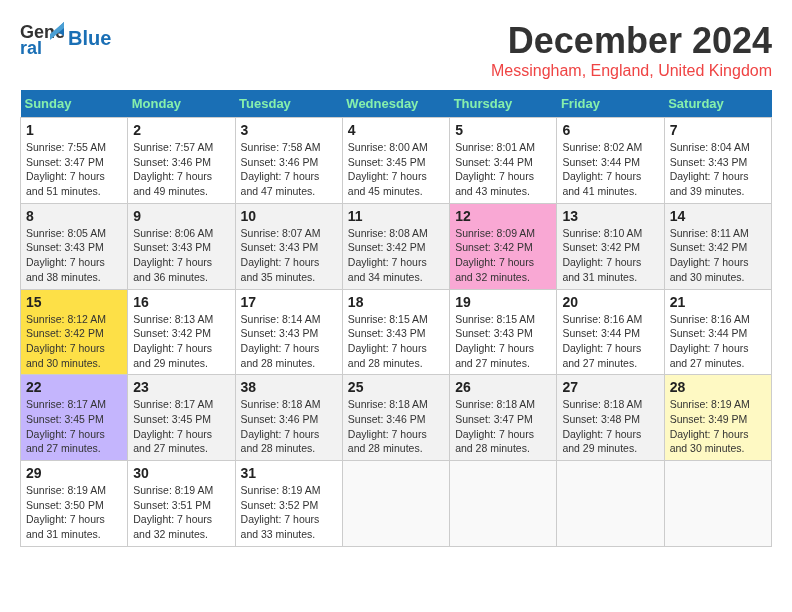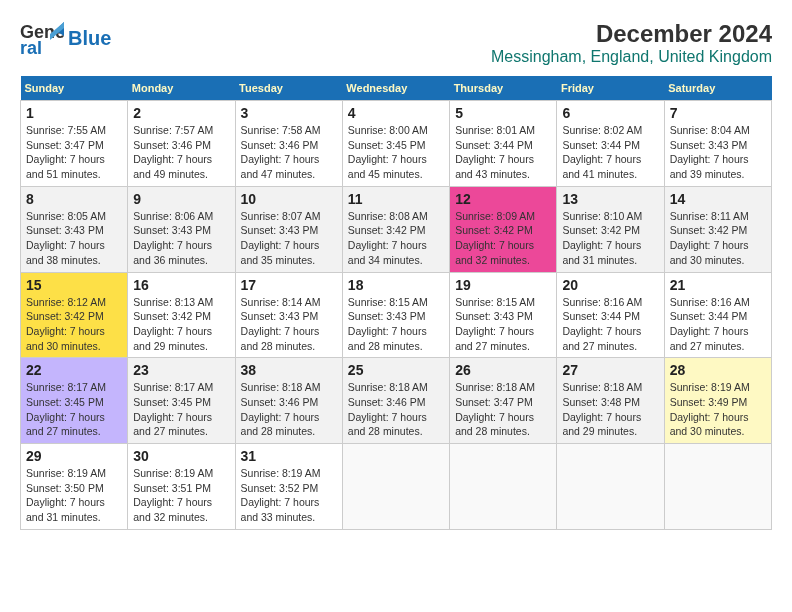--- a/index.html
+++ b/index.html
@@ -16,39 +16,39 @@
       align-items: flex-start;
       margin-bottom: 10px;
     }
     .logo {
       display: flex;
       flex-direction: column;
       align-items: flex-start;
     }
     .title-area { text-align: right; }
     .month-title {
-      font-size: 24px;
+      font-size: 36px;
       font-weight: bold;
       color: #333;
     }
     .location {
       font-size: 16px;
-      color: #0f766e;
+      color: #ef4444;
     }
     table {
       width: 100%;
       border-collapse: collapse;
       font-size: 11px;
     }
     th {
       background: #1a6fb5;
-      color: #fef9c3;
+      color: #86efac;
       padding: 6px 4px;
       text-align: left;
-      font-size: 11px;
+      font-size: 13px;
       font-weight: bold;
     }
     td {
       border: 1px solid #ccc;
       vertical-align: top;
       padding: 4px 5px;
       height: 80px;
       width: 107px;
     }
     tr:nth-child(even) td { background: #f5f5f5; }
@@ -165,21 +165,21 @@
         <div class="day-info">
           Sunrise: 8:07 AM<br>Sunset: 3:43 PM<br>Daylight: 7 hours and 35 minutes.
         </div>
         </td>
         <td style="background: rgb(242, 242, 242);">
           <span class="day-num">11</span>
         <div class="day-info">
           Sunrise: 8:08 AM<br>Sunset: 3:42 PM<br>Daylight: 7 hours and 34 minutes.
         </div>
         </td>
-        <td style="background: #ec4899;">
+        <td style="background: #f9a8d4;">
           <span class="day-num">12</span>
         <div class="day-info">
           Sunrise: 8:09 AM<br>Sunset: 3:42 PM<br>Daylight: 7 hours and 32 minutes.
         </div>
         </td>
         <td style="background: rgb(242, 242, 242);">
           <span class="day-num">13</span>
         <div class="day-info">
           Sunrise: 8:10 AM<br>Sunset: 3:42 PM<br>Daylight: 7 hours and 31 minutes.
         </div>

